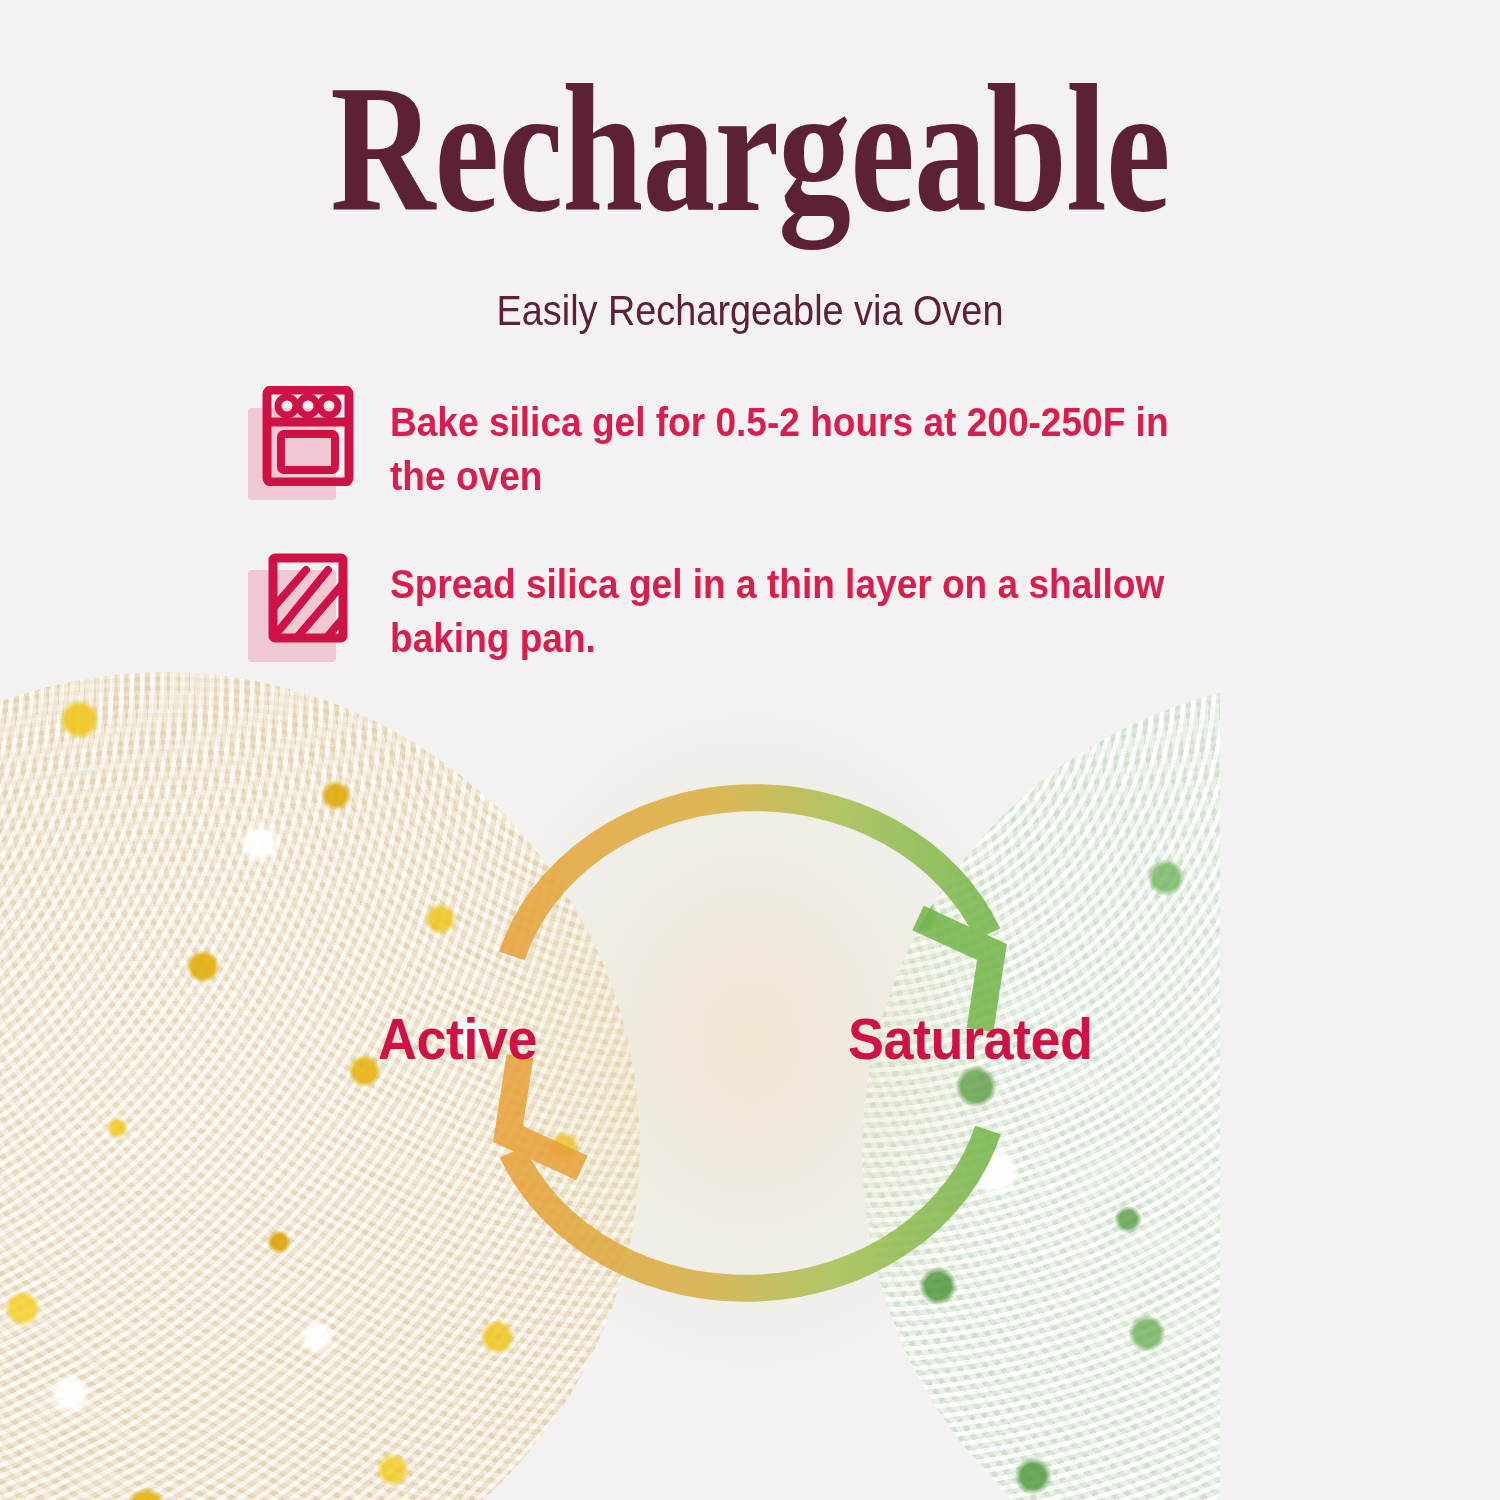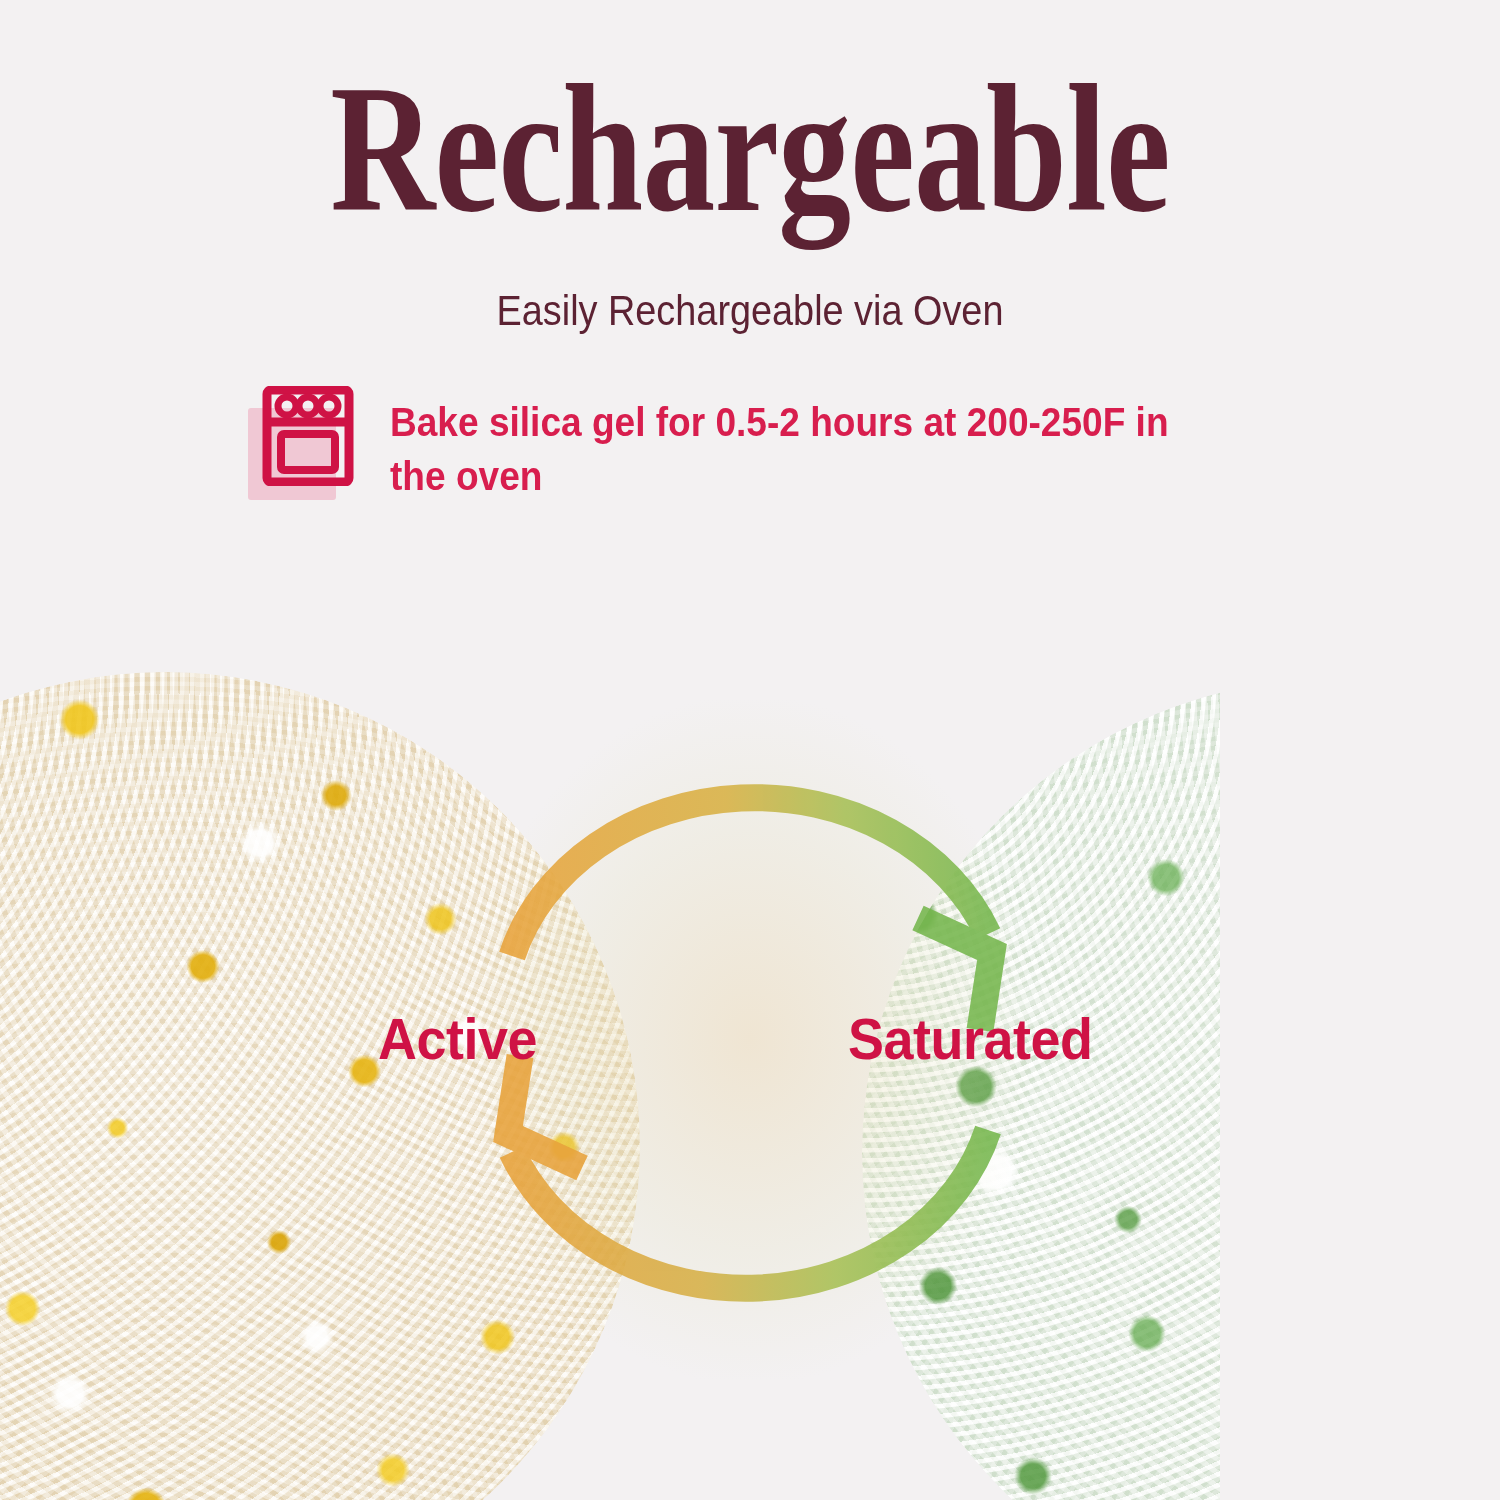--- a/index.html
+++ b/index.html
@@ -239,20 +239,40 @@
           <line x1="9" y1="36" x2="83" y2="36" stroke="#cf1245" stroke-width="9"></line>
           <circle cx="25" cy="20" r="9" fill="none" stroke="#cf1245" stroke-width="7"></circle>
           <circle cx="46" cy="20" r="9" fill="none" stroke="#cf1245" stroke-width="7"></circle>
           <circle cx="67" cy="20" r="9" fill="none" stroke="#cf1245" stroke-width="7"></circle>
           <rect x="19" y="48" width="54" height="36" rx="3" fill="#f0c8d4" stroke="#cf1245" stroke-width="8"></rect>
         </svg>
       </div>
       <div class="bullet-text">Bake silica gel for 0.5-2 hours at 200-250F in the oven</div>
     </div>
 
+    <div class="bullet">
+      <div class="bullet-icon">
+        <div class="icon-shadow"></div>
+        <svg class="icon-art" width="92" height="100" viewBox="0 0 92 100">
+          <defs>
+            <clipPath id="panClip">
+                <rect x="11" y="10" width="70" height="80" rx="2"></rect>
+              </clipPath>
+          </defs>
+          <g clip-path="url(#panClip)" stroke="#cf1245" stroke-width="8" stroke-linecap="round">
+            <line x1="6" y1="66" x2="44" y2="22"></line>
+            <line x1="6" y1="96" x2="66" y2="22"></line>
+            <line x1="26" y1="100" x2="84" y2="32"></line>
+            <line x1="56" y1="100" x2="88" y2="62"></line>
+          </g>
+          <rect x="11" y="10" width="70" height="80" rx="2" fill="none" stroke="#cf1245" stroke-width="9"></rect>
+        </svg>
+      </div>
+      <div class="bullet-text">Spread silica gel in a thin layer on a shallow baking pan.</div>
+    </div>
 
   </div>
 
   <svg id="cycle" viewBox="0 0 660 680">
     <defs>
       <linearGradient id="gradTop" x1="0" y1="0" x2="1" y2="0">
         <stop offset="0%" stop-color="#e8a33c"></stop>
         <stop offset="45%" stop-color="#d8b144"></stop>
         <stop offset="70%" stop-color="#a7c055"></stop>
         <stop offset="100%" stop-color="#76b74e"></stop>

